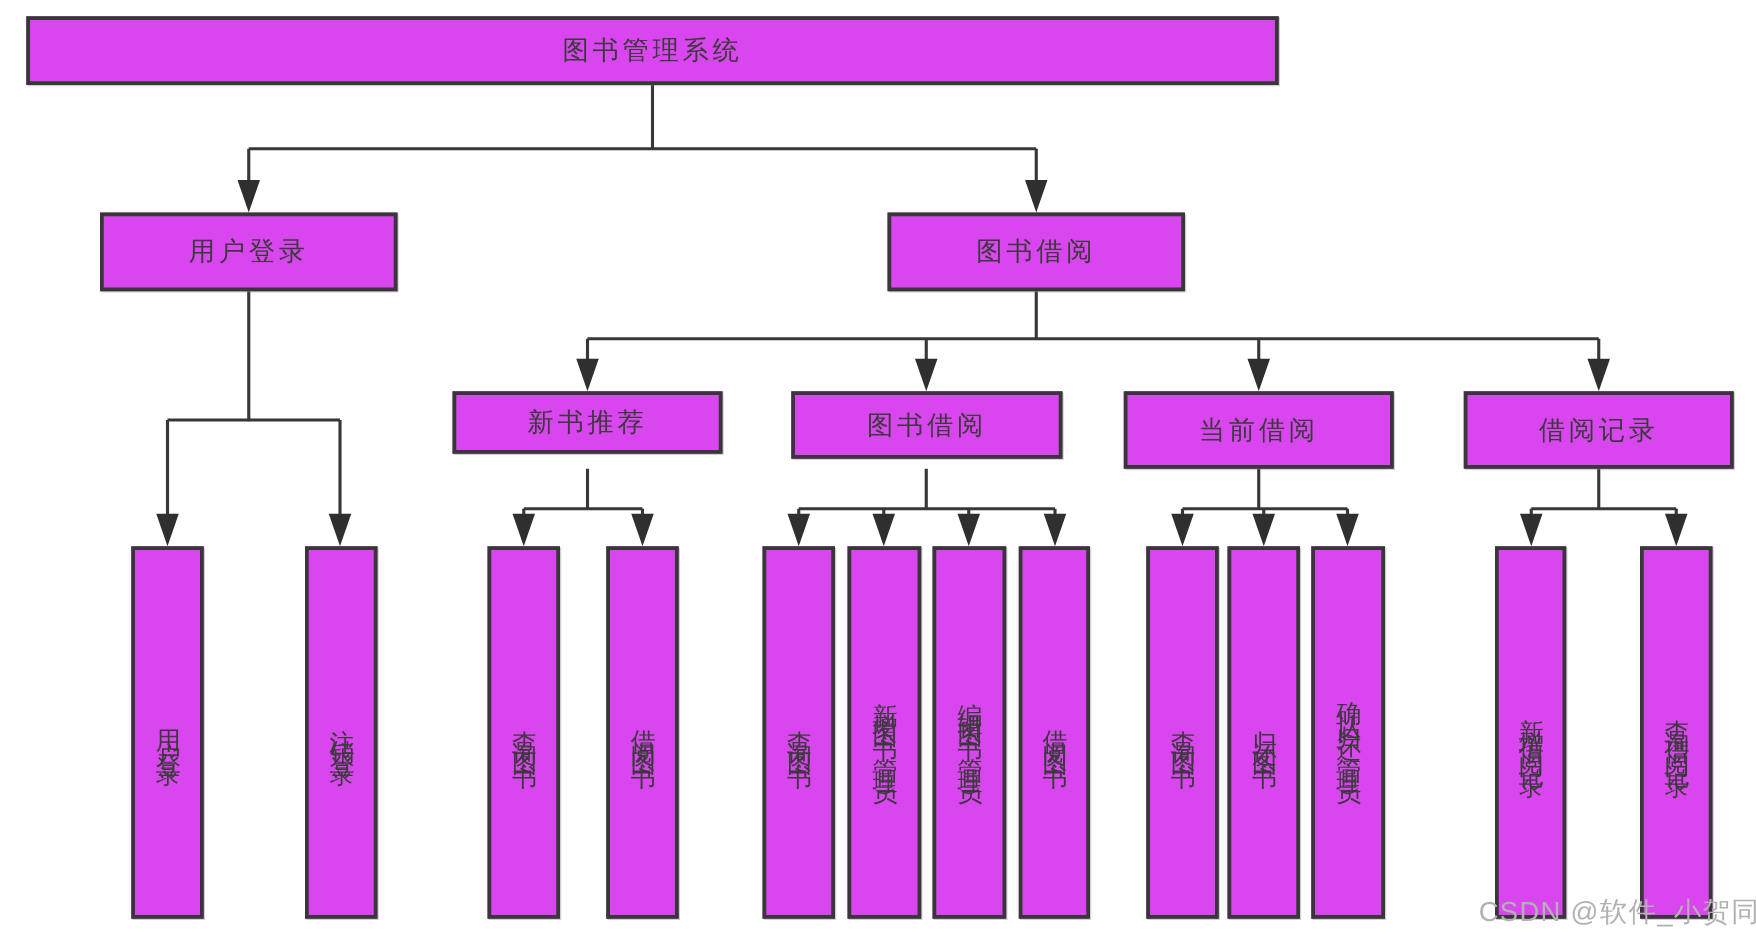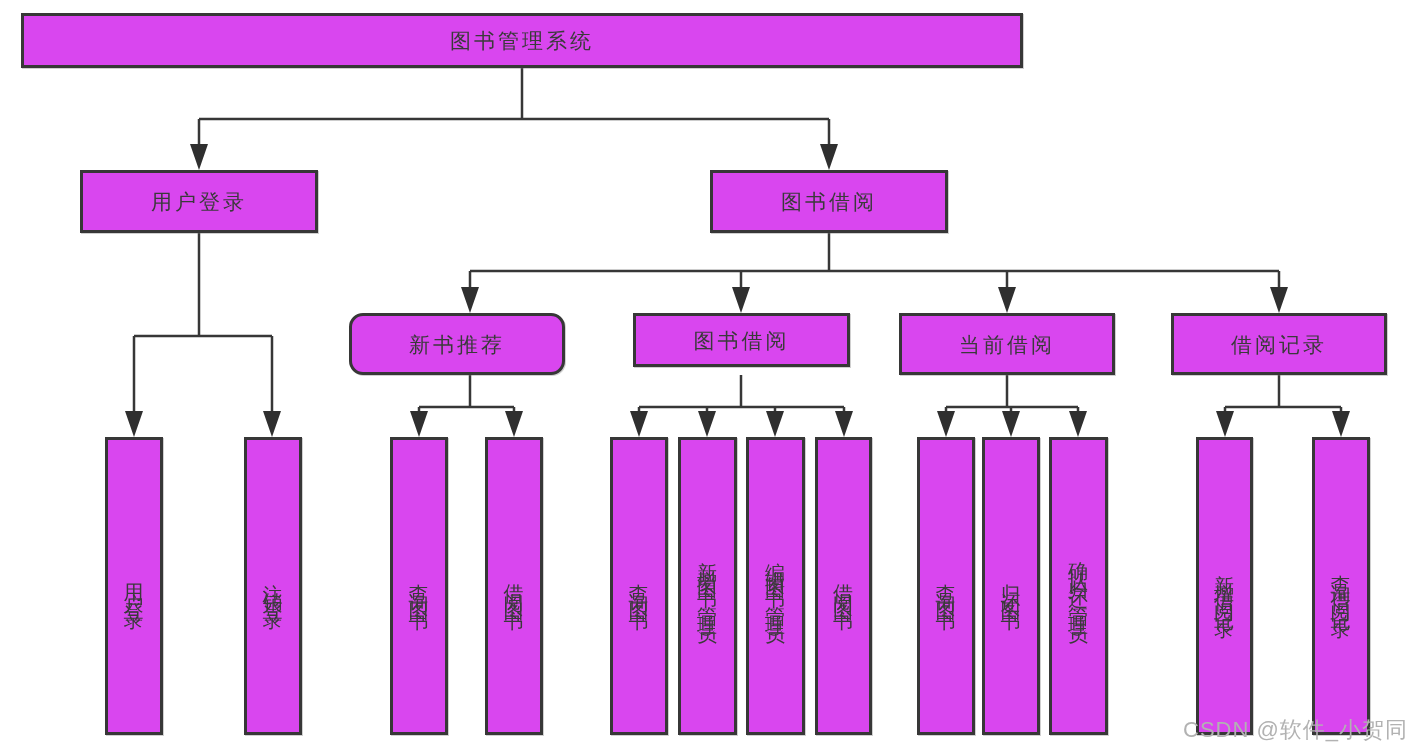--- a/index.html
+++ b/index.html
@@ -134,21 +134,21 @@
     <span class="hlabel">图书管理系统</span>
   </div>
 
   <div class="box" style="left:80px; top:170px; width:238px; height:63px;">
     <span class="hlabel">用户登录</span>
   </div>
   <div class="box" style="left:710px; top:170px; width:238px; height:63px;">
     <span class="hlabel">图书借阅</span>
   </div>
 
-  <div class="box" style="left:349px; top:313px; width:216px; height:62px;border-radius:14px;">
+  <div class="box" style="left:362px; top:313px; width:216px; height:50px;">
     <span class="hlabel">新书推荐</span>
   </div>
   <div class="box" style="left:633px; top:313px; width:217px; height:54px;">
     <span class="hlabel">图书借阅</span>
   </div>
   <div class="box" style="left:1171px; top:313px; width:216px; height:62px;">
     <span class="hlabel">借阅记录</span>
   </div>
   <div class="box" style="left:899px; top:313px; width:216px; height:62px;">
     <span class="hlabel">当前借阅</span>

